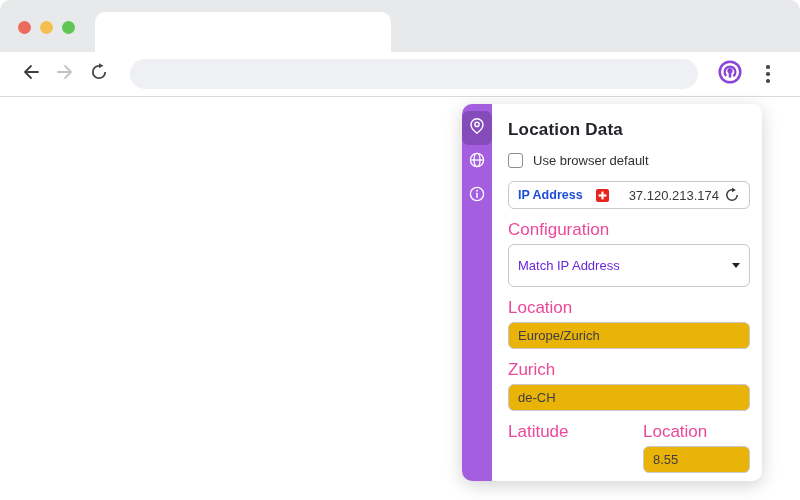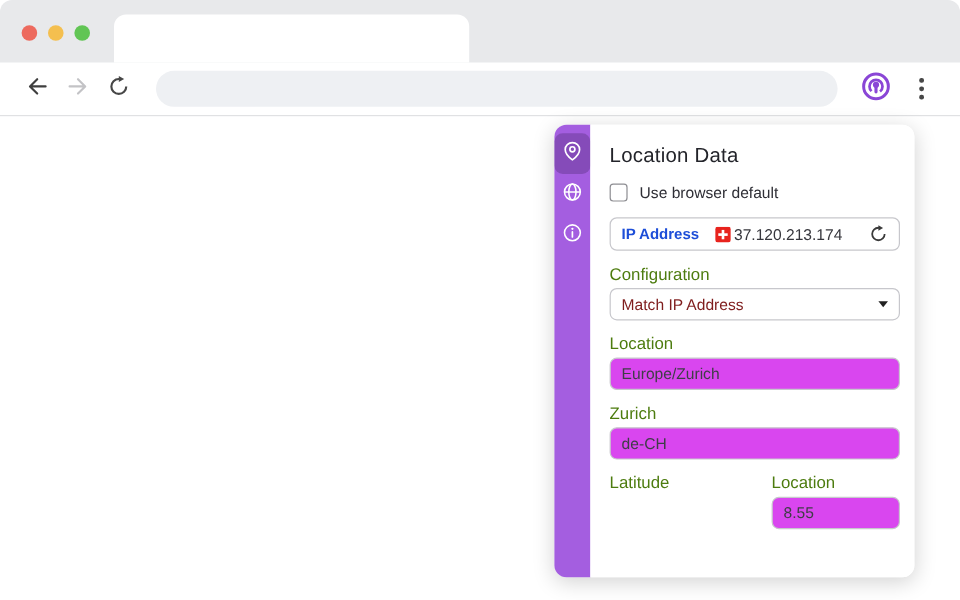--- a/index.html
+++ b/index.html
@@ -88,65 +88,65 @@
     display: flex; align-items: center; justify-content: center;
   }
   .side-item.active { background: rgba(25,10,45,0.22); border-radius: 7px; }
   .panel-content {
     flex: 1;
     background: #ffffff;
     border-radius: 0 10px 10px 0;
     padding: 16px 12px 0 16px;
   }
   .panel-title {
-    font-size: 17px; font-weight: 400; color: #23242a;
+    font-size: 17px; font-weight: 700; color: #23242a;
     letter-spacing: 0.2px;
   }
   .checkbox-row { margin-top: 13px; display: flex; align-items: flex-start; gap: 10px; }
   .checkbox {
     width: 15px; height: 15px;
     border: 1.5px solid #8d8d92; border-radius: 3px;
     background: #fff;
   }
   .checkbox-label { font-size: 13px; color: #2f2f36; }
 
   .ip-box {
     margin-top: 13px; height: 28px;
     border: 1px solid #c7c7cc; border-radius: 6px;
     display: flex; align-items: center;
     padding: 0 9px;
   }
   .ip-label { font-size: 12.5px; font-weight: 700; color: #1d4ed8; }
   .flag { margin-left: 13px; display: flex; }
-  .ip-value { margin-left: 3px; font-size: 13px; color: #37373d; }
+  .ip-value { margin-left: 20px; font-size: 13px; color: #37373d; }
   .refresh-btn { margin-left: auto; display: flex; }
 
-  .field-label { margin: 11px 0 4px; font-size: 14px; color: #4d7c0f; }
+  .field-label { margin: 11px 0 4px; font-size: 17px; color: #ec4899; }
   .select-box {
-    height: 27px;
+    height: 43px;
     border: 1px solid #c7c7cc; border-radius: 6px;
     display: flex; align-items: center;
     padding: 0 9px;
-    font-size: 13px; color: #7f1d1d;
+    font-size: 13px; color: #6d28d9;
   }
   .caret-down {
     margin-left: auto;
     width: 0; height: 0;
     border-left: 4.5px solid transparent;
     border-right: 4.5px solid transparent;
     border-top: 5.5px solid #222;
   }
   .text-input {
     width: 100%; height: 27px;
     border: 1px solid #c7c7cc; border-radius: 6px;
     padding: 0 9px;
     font-family: "Liberation Sans", sans-serif;
     font-size: 13px; color: #3e3e46;
     outline: none;
-    background: #d946ef;
+    background: #eab308;
   }
   .latlon-row { display: flex; gap: 28px; }
   .latlon-col { flex: 1; }
 </style>
 </head>
 <body>
 
 <div class="tab-strip">
   <div class="traffic-lights">
     <span class="light red"></span>

